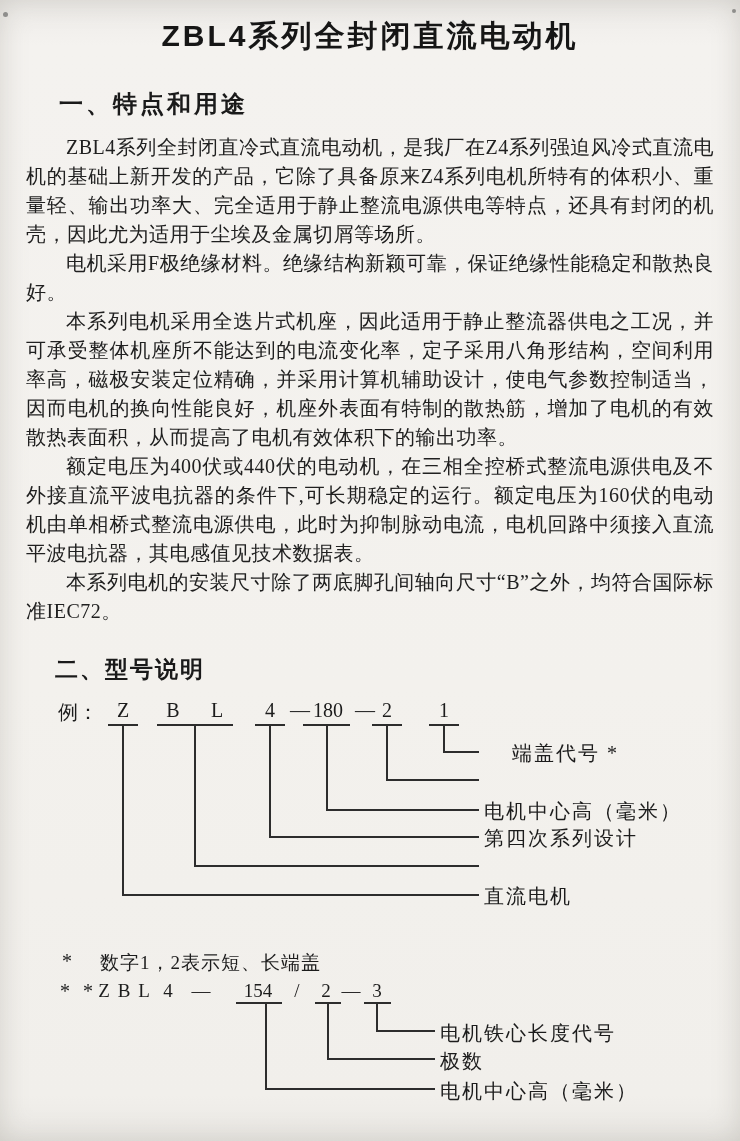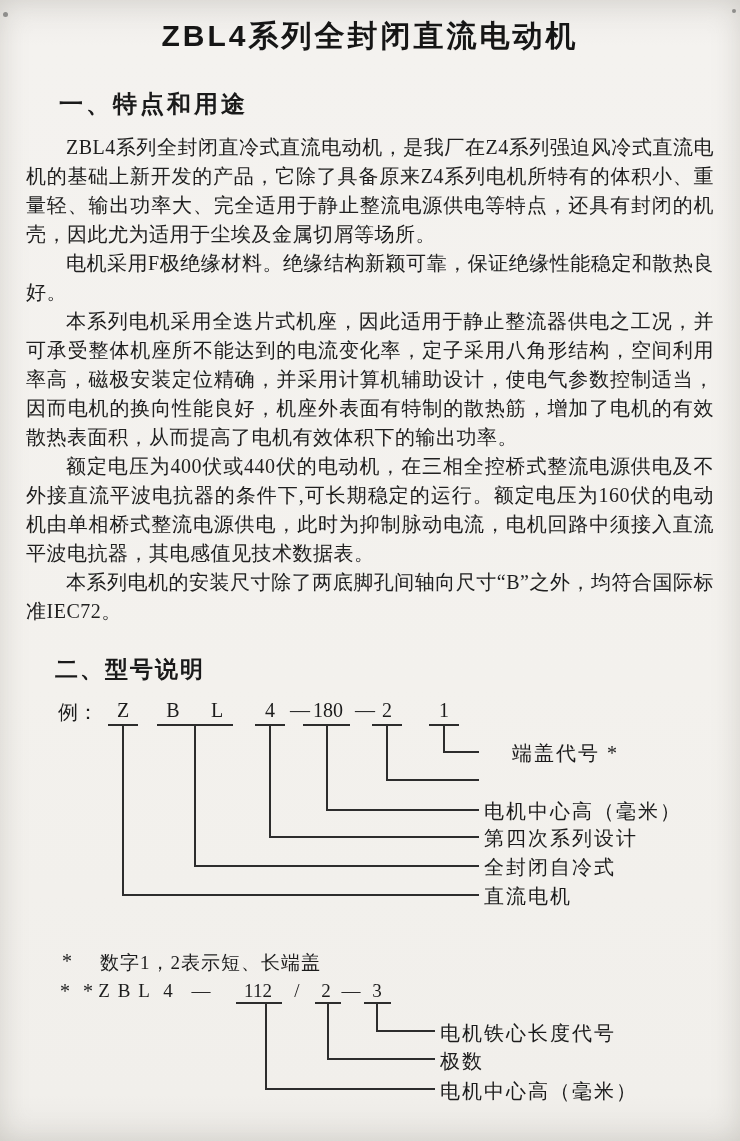--- a/index.html
+++ b/index.html
@@ -95,33 +95,32 @@
   <div class="hline" style="left:443px;top:751px;width:36px;"></div>
   <div class="hline" style="left:386px;top:779px;width:93px;"></div>
   <div class="hline" style="left:326px;top:809px;width:153px;"></div>
   <div class="hline" style="left:269px;top:836px;width:210px;"></div>
   <div class="hline" style="left:194px;top:865px;width:285px;"></div>
   <div class="hline" style="left:122px;top:894px;width:357px;"></div>
 
   <div class="dlabel" style="left:484px;top:740px;margin-left:28px;">端盖代号 *</div>
   <div class="dlabel" style="left:484px;top:798px;">电机中心高（毫米）</div>
   <div class="dlabel" style="left:484px;top:825px;font-family:Liberation Serif, serif;">第四次系列设计</div>
-  <div class="dlabel" style="left:484px;top:854px;">全封闭自冷式</div>
   <div class="dlabel" style="left:484px;top:883px;">直流电机</div>
 
   <div class="fnmark" style="left:62px;top:950px;">*</div>
   <div class="tok small" style="left:100px;top:950px;letter-spacing:1px;">数字1，2表示短、长端盖</div>
 
   <div class="fnmark" style="left:60px;top:980px;">* *</div>
   <div class="tok small" style="left:94px;top:980px;width:20px;">Z</div>
   <div class="tok small" style="left:114px;top:980px;width:20px;">B</div>
   <div class="tok small" style="left:134px;top:980px;width:20px;">L</div>
   <div class="tok small" style="left:158px;top:980px;width:20px;">4</div>
   <div class="tok small" style="left:188px;top:980px;width:26px;">—</div>
-  <div class="tok small" style="left:236px;top:980px;width:44px;">112</div>
+  <div class="tok small" style="left:236px;top:980px;width:44px;">154</div>
   <div class="tok small" style="left:290px;top:980px;width:14px;">/</div>
   <div class="tok small" style="left:316px;top:980px;width:20px;">2</div>
   <div class="tok small" style="left:338px;top:980px;width:26px;">—</div>
   <div class="tok small" style="left:366px;top:980px;width:22px;">3</div>
 
   <div class="uline" style="left:236px;top:1002px;width:46px;"></div>
   <div class="uline" style="left:315px;top:1002px;width:26px;"></div>
   <div class="uline" style="left:364px;top:1002px;width:27px;"></div>
 
   <div class="vline" style="left:376px;top:1004px;height:28px;"></div>

